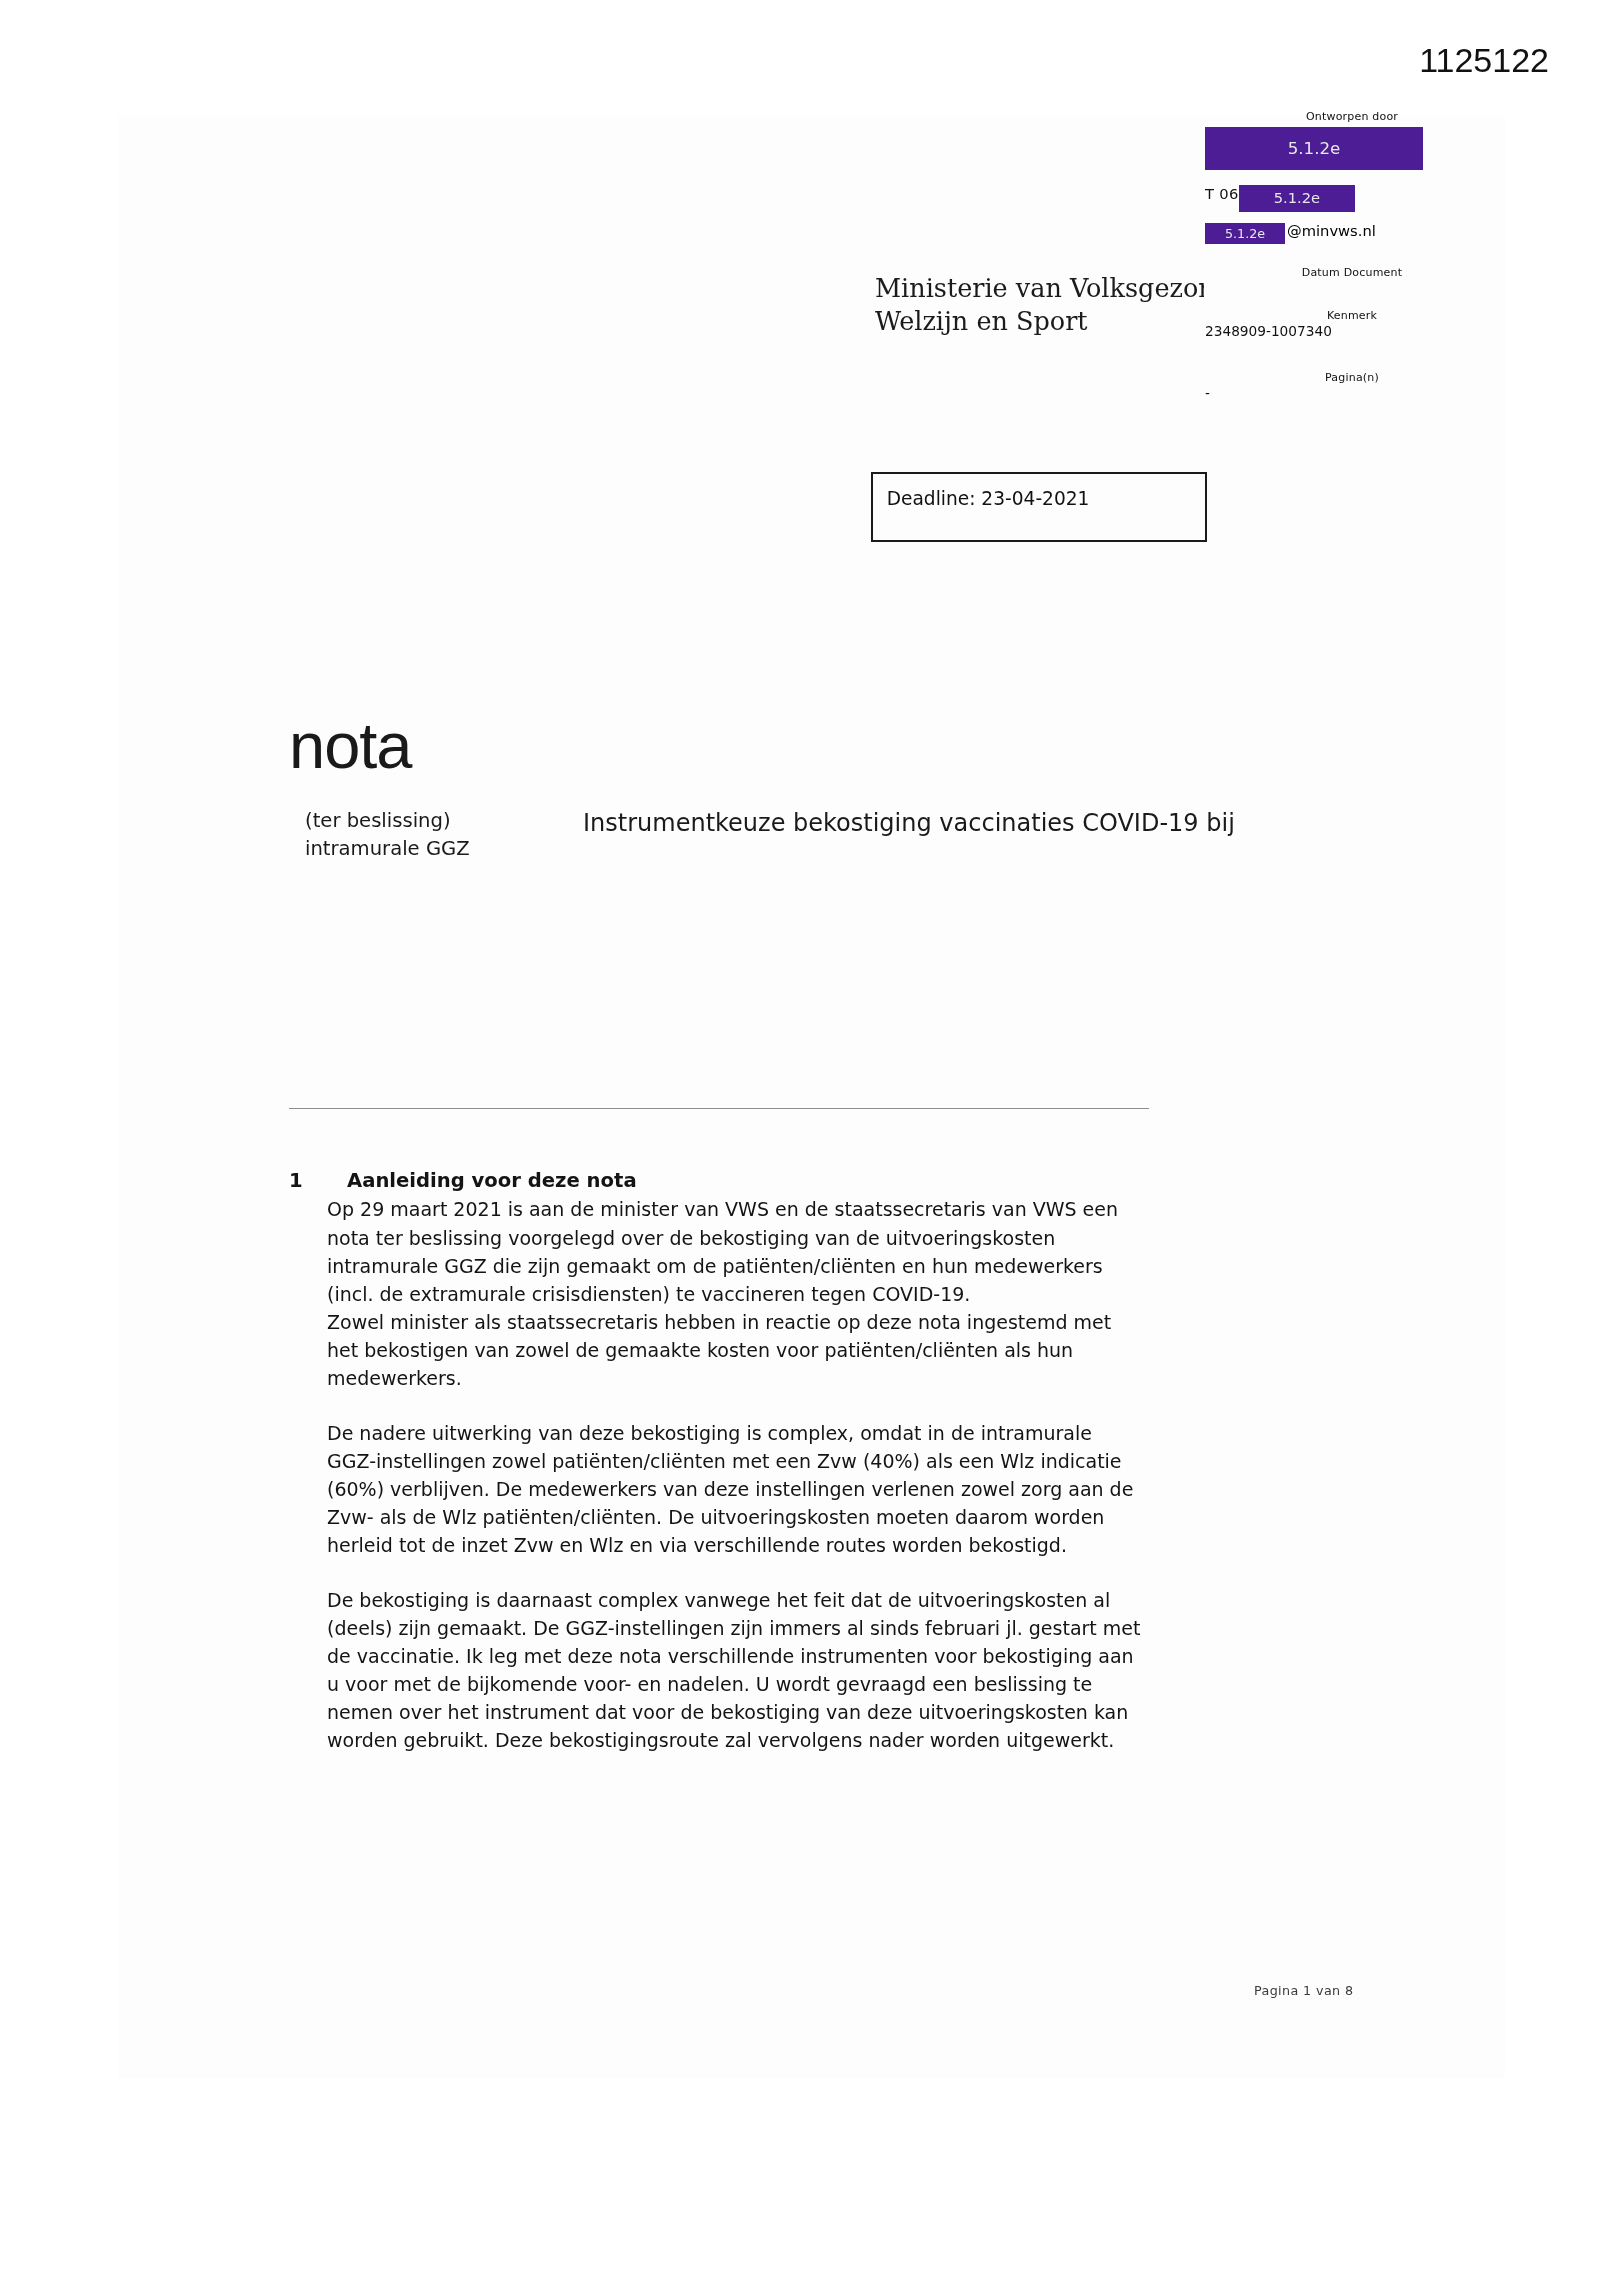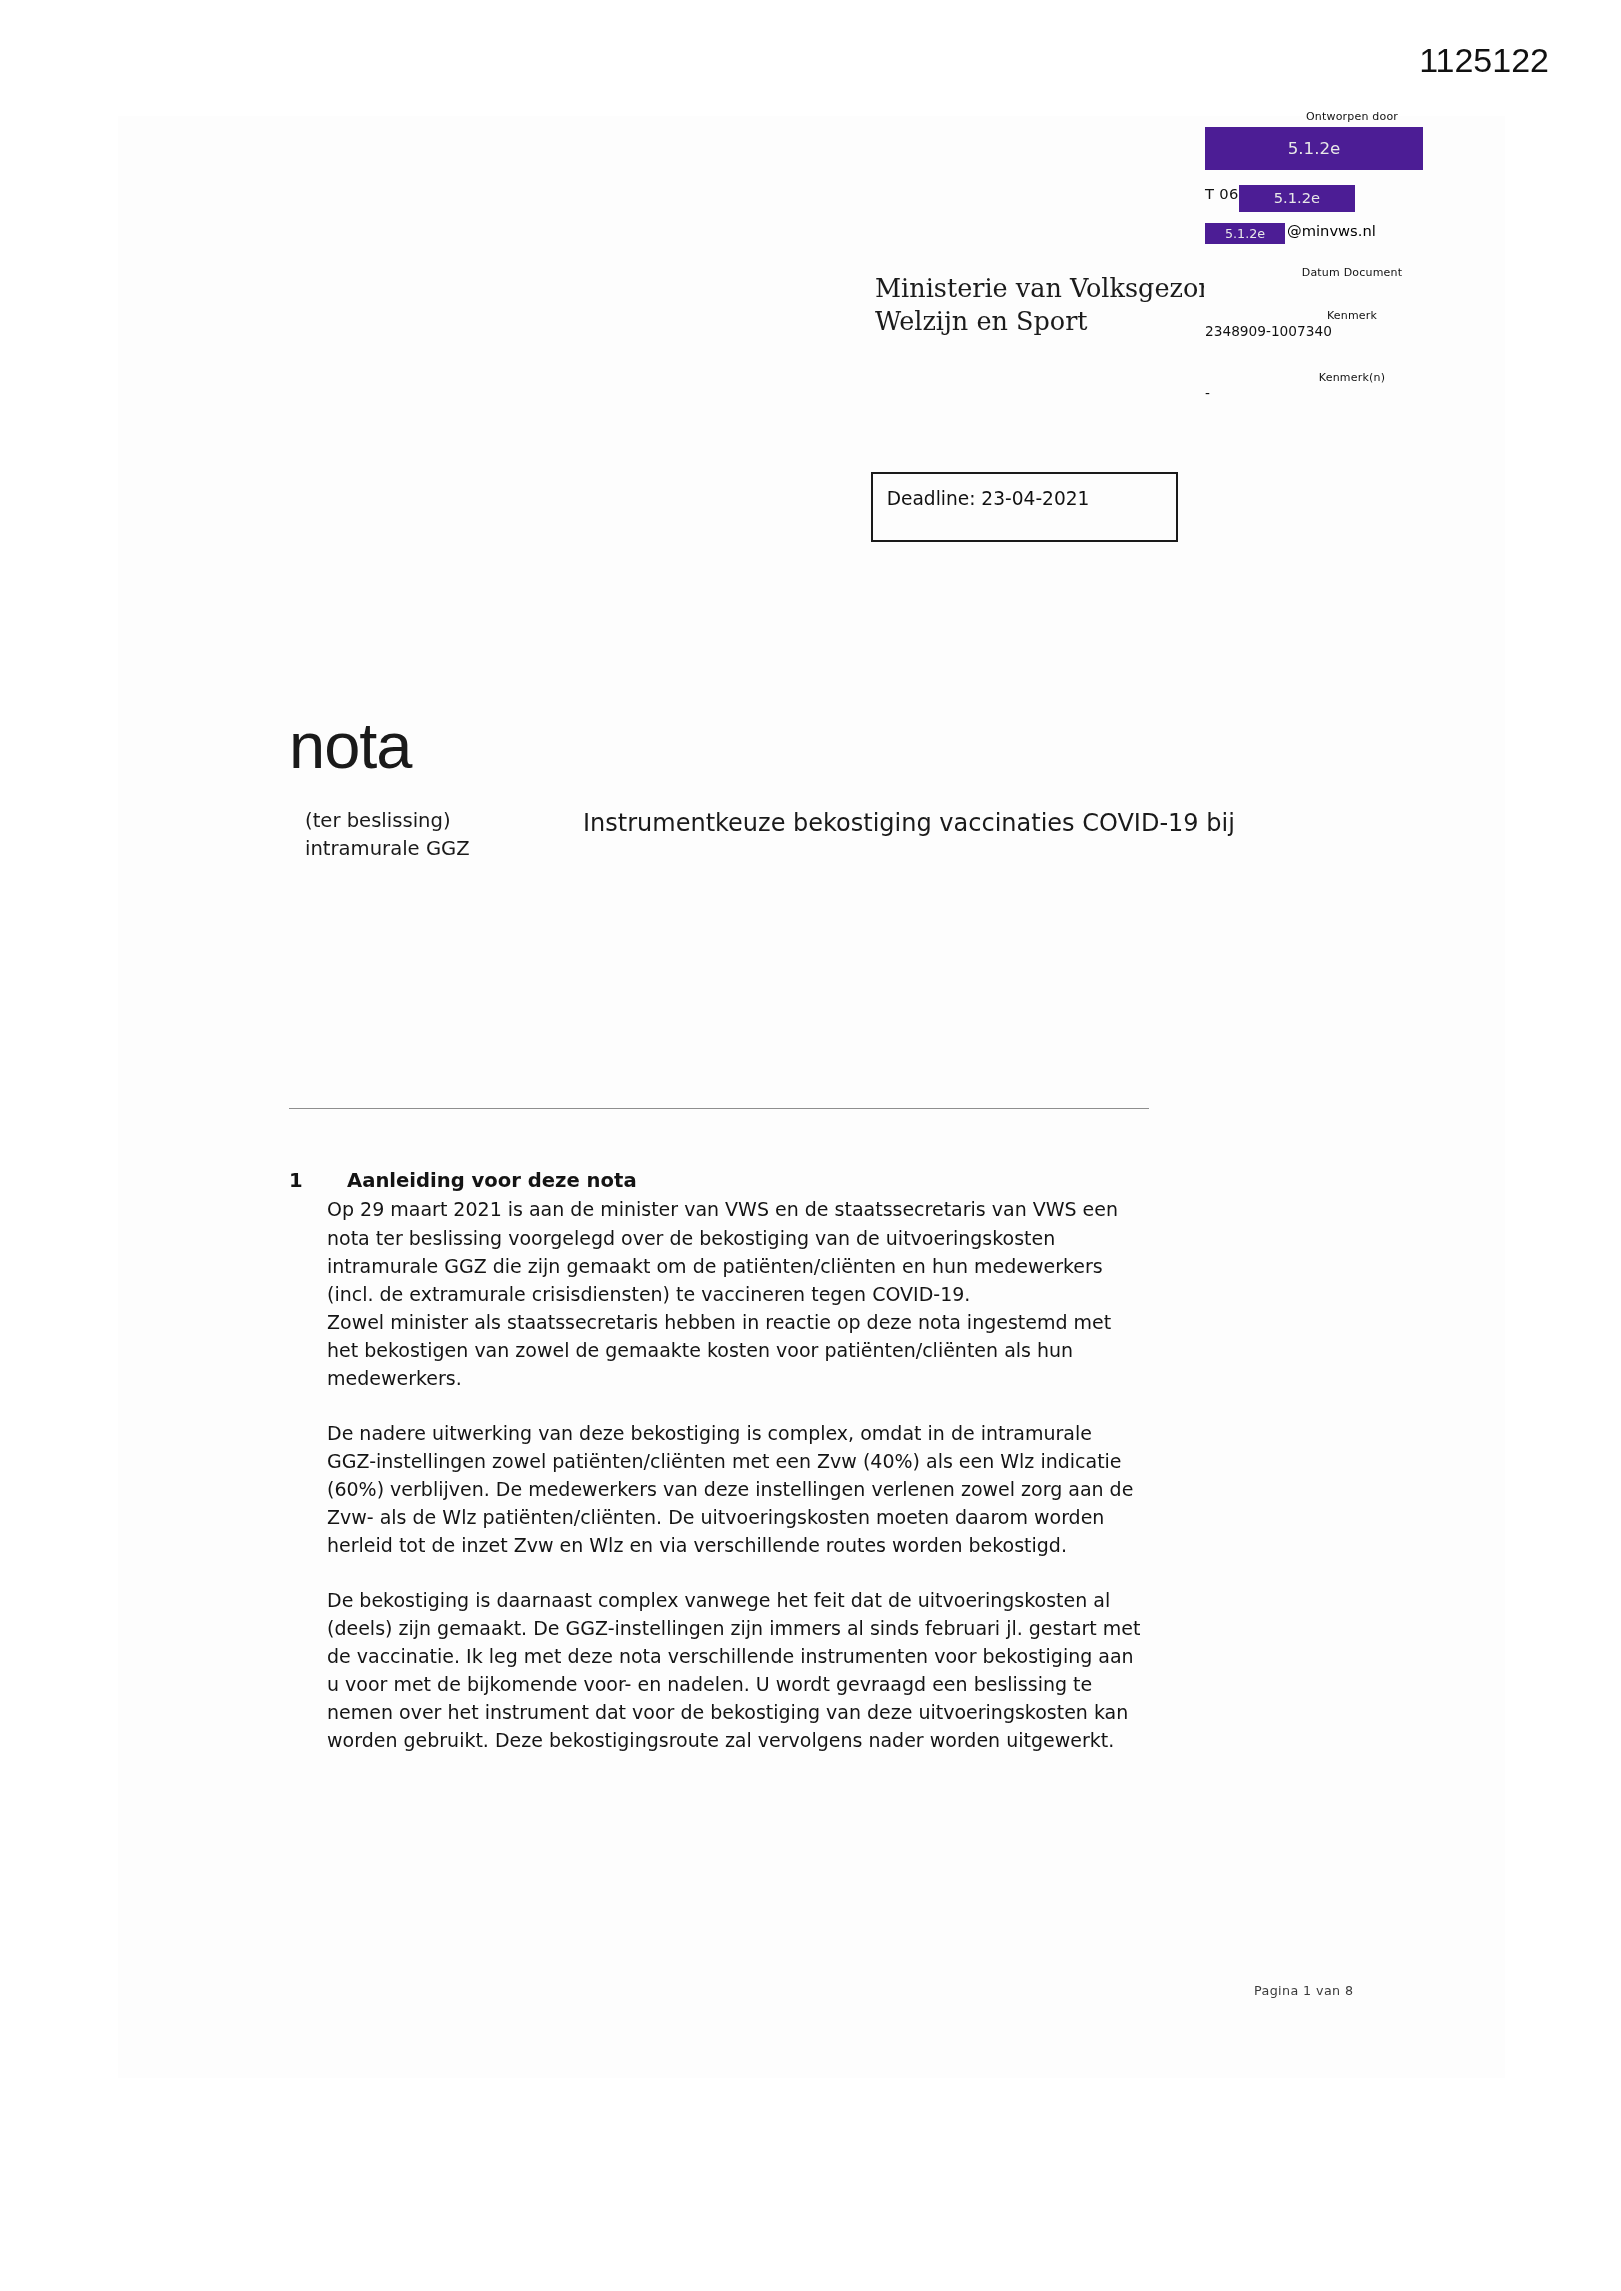--- a/index.html
+++ b/index.html
@@ -128,21 +128,21 @@
     color: #1b1b1b;
     white-space: nowrap;
   }
   #ministry-block .ln { display: block; }
 
   
   #deadline-box {
     position: absolute;
     left: 871px;
     top: 472px;
-    width: 307px;
+    width: 336px;
     height: 70px;
     border: 2px solid #1a1a1a;
     box-sizing: border-box;
   }
   #deadline-text {
     position: absolute;
     left: 13.7px;
     top: 13.7px;
     font-size: 18.6px;
     color: #111111;
@@ -256,21 +256,21 @@
   </div>
 
   <div class="meta-gap-md"></div>
   <div class="meta-label">Datum Document</div>
 
   <div class="meta-gap-lg"></div>
   <div class="meta-label">Kenmerk</div>
   <div class="meta-value">2348909-1007340</div>
 
   <div class="meta-gap-lg"></div>
-  <div class="meta-label">Kenmerk(n)</div>
+  <div class="meta-label">Pagina(n)</div>
   <div class="meta-value">-</div>
 
 </div>
 
 <div id="ministry-block">
   <span class="ln">Ministerie van Volksgezondheid,</span>
   <span class="ln">Welzijn en Sport</span>
 </div>
 
 <div id="deadline-box">

